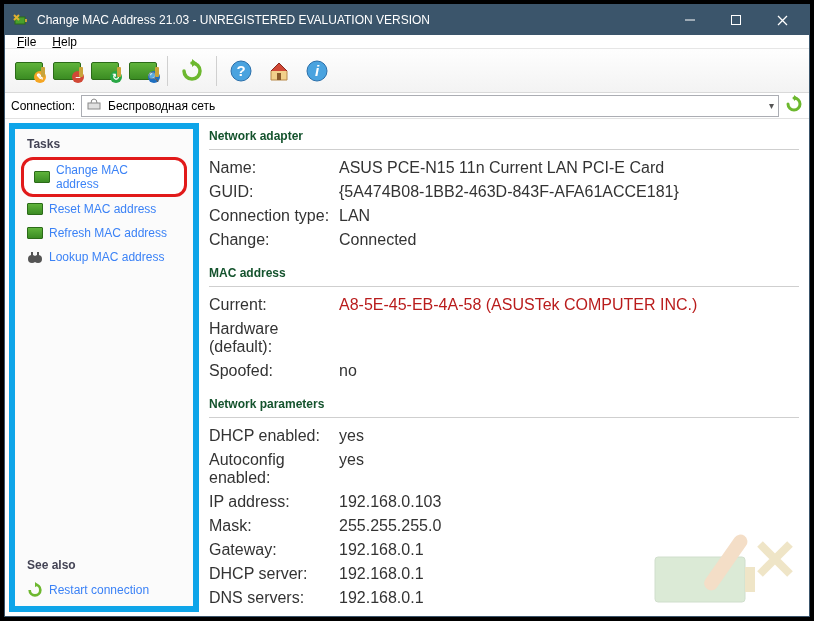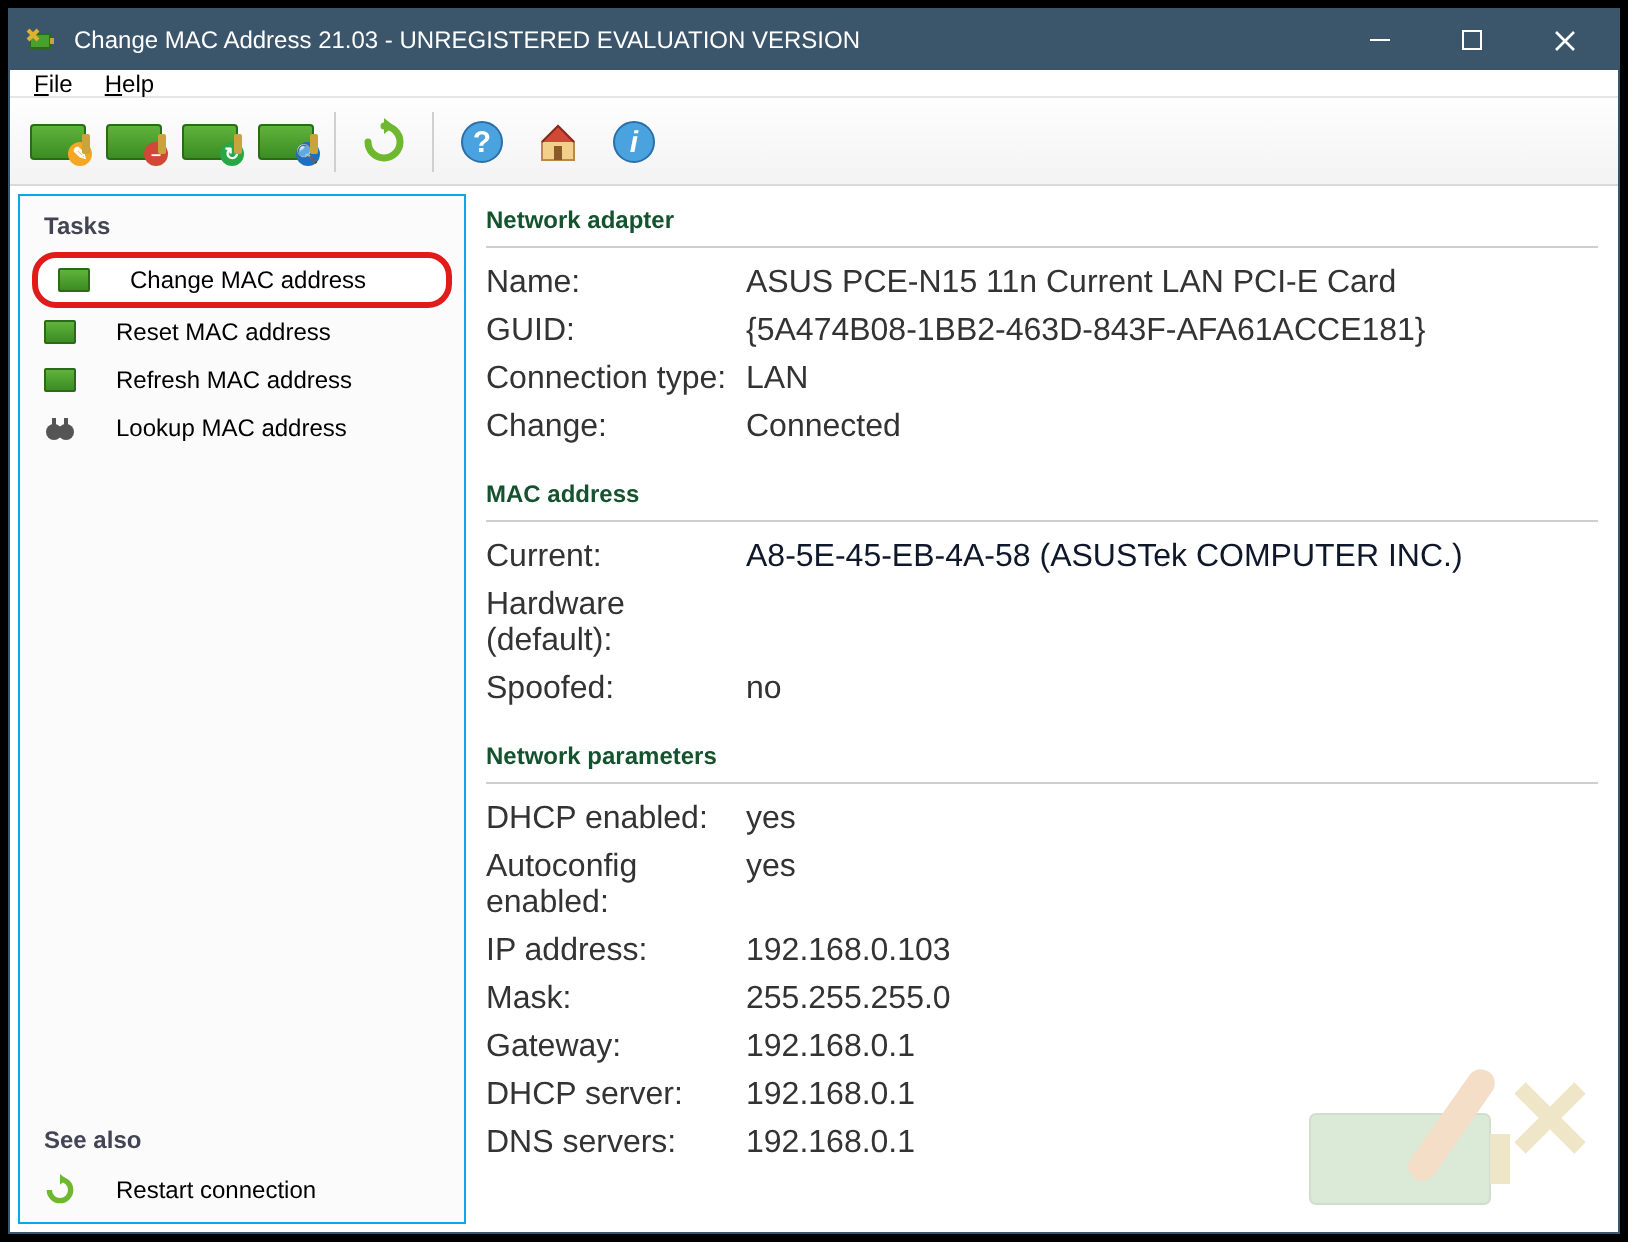--- a/index.html
+++ b/index.html
@@ -84,33 +84,33 @@
     gap:6px;
     position:relative;
   }
   .conn-select .chev { position:absolute; right:4px; color:#555; font-size:10px;}
   .body {
     flex:1;
     display:flex;
     min-height:0;
   }
   .sidebar {
-    width:224px;
+    width:190px;
     background:#fbfbfb;
-    border:1px solid #0ea5e9;
+    border:6px solid #0ea5e9;
     margin:4px;
     padding:4px 6px;
     display:flex;
     flex-direction:column;
   }
   .side-head { font-weight:bold; color:#445; padding:4px 2px 6px 6px;}
   .side-item {
-    display:flex; align-items:center; gap:20px;
+    display:flex; align-items:center; gap:6px;
     padding:4px 6px;
-    color:#000000;
+    color:#3b82f6;
     cursor:pointer;
     border-radius:3px;
   }
   .side-item .sic{ width:16px;height:16px;display:flex;align-items:center;justify-content:center;}
   .side-item.highlight {
     border:3px solid #e11a1a;
     border-radius:12px;
     padding:3px 10px;
     background:#fff;
   }
@@ -119,21 +119,21 @@
     flex:1;
     padding: 6px 10px 6px 6px;
     overflow:auto;
     position:relative;
   }
   .section-head { font-weight:bold; color:#14532d; padding:4px 0;}
   .divider { border-top:1px solid #cfcfcf; margin:2px 0 6px;}
   .row { display:flex; padding:3px 0; font-size:16px;}
   .row .lbl { width:130px; color:#333;}
   .row .val { color:#333;}
-  .row .val.link { color:#0f172a; }
+  .row .val.link { color:#b91c1c; }
   .watermark {
     position:absolute;
     right:4px; bottom:4px;
     width:160px; height:80px;
     opacity:0.28;
     pointer-events:none;
   }
   .refresh-small{width:18px;height:18px;}
   .small-nic{width:16px;height:12px;background:linear-gradient(#5fb33b,#3b8c23);border:1px solid #2b6b18;border-radius:1px;}
 </style>
@@ -218,20 +218,39 @@
         </svg>
     </div>
     <div class="tb-btn">
       <svg width="24" height="24" viewBox="0 0 24 24">
           <circle cx="12" cy="12" r="10" fill="#4aa3df" stroke="#2a6faa"></circle>
           <text x="12" y="17" font-size="15" font-weight="bold" fill="#fff" text-anchor="middle" font-style="italic">i</text>
         </svg>
     </div>
   </div>
 
+  <div class="connbar">
+    <span>Connection:</span>
+    <div class="conn-select">
+      <span>
+        <svg width="16" height="14">
+            <rect x="2" y="6" width="12" height="6" fill="#e0e0e0" stroke="#888"></rect>
+            <path d="M5 6 Q5 2 8 2 Q11 2 11 6" fill="none" stroke="#888"></path>
+          </svg>
+      </span>
+      <span>Беспроводная сеть</span>
+      <span class="chev">▾</span>
+    </div>
+    <span>
+      <svg class="refresh-small" viewBox="0 0 24 24">
+          <path d="M12 4 A8 8 0 1 1 4 12" fill="none" stroke="#6db82f" stroke-width="4" stroke-linecap="round"></path>
+          <path d="M12 0 L12 8 L17 4 Z" fill="#6db82f"></path>
+        </svg>
+    </span>
+  </div>
 
   <div class="body">
     <div class="sidebar">
       <div class="side-head">Tasks</div>
       <div class="side-item highlight">
         <span class="sic">
             <span class="small-nic"></span>
           </span>
         <span>Change MAC address</span>
       </div>

